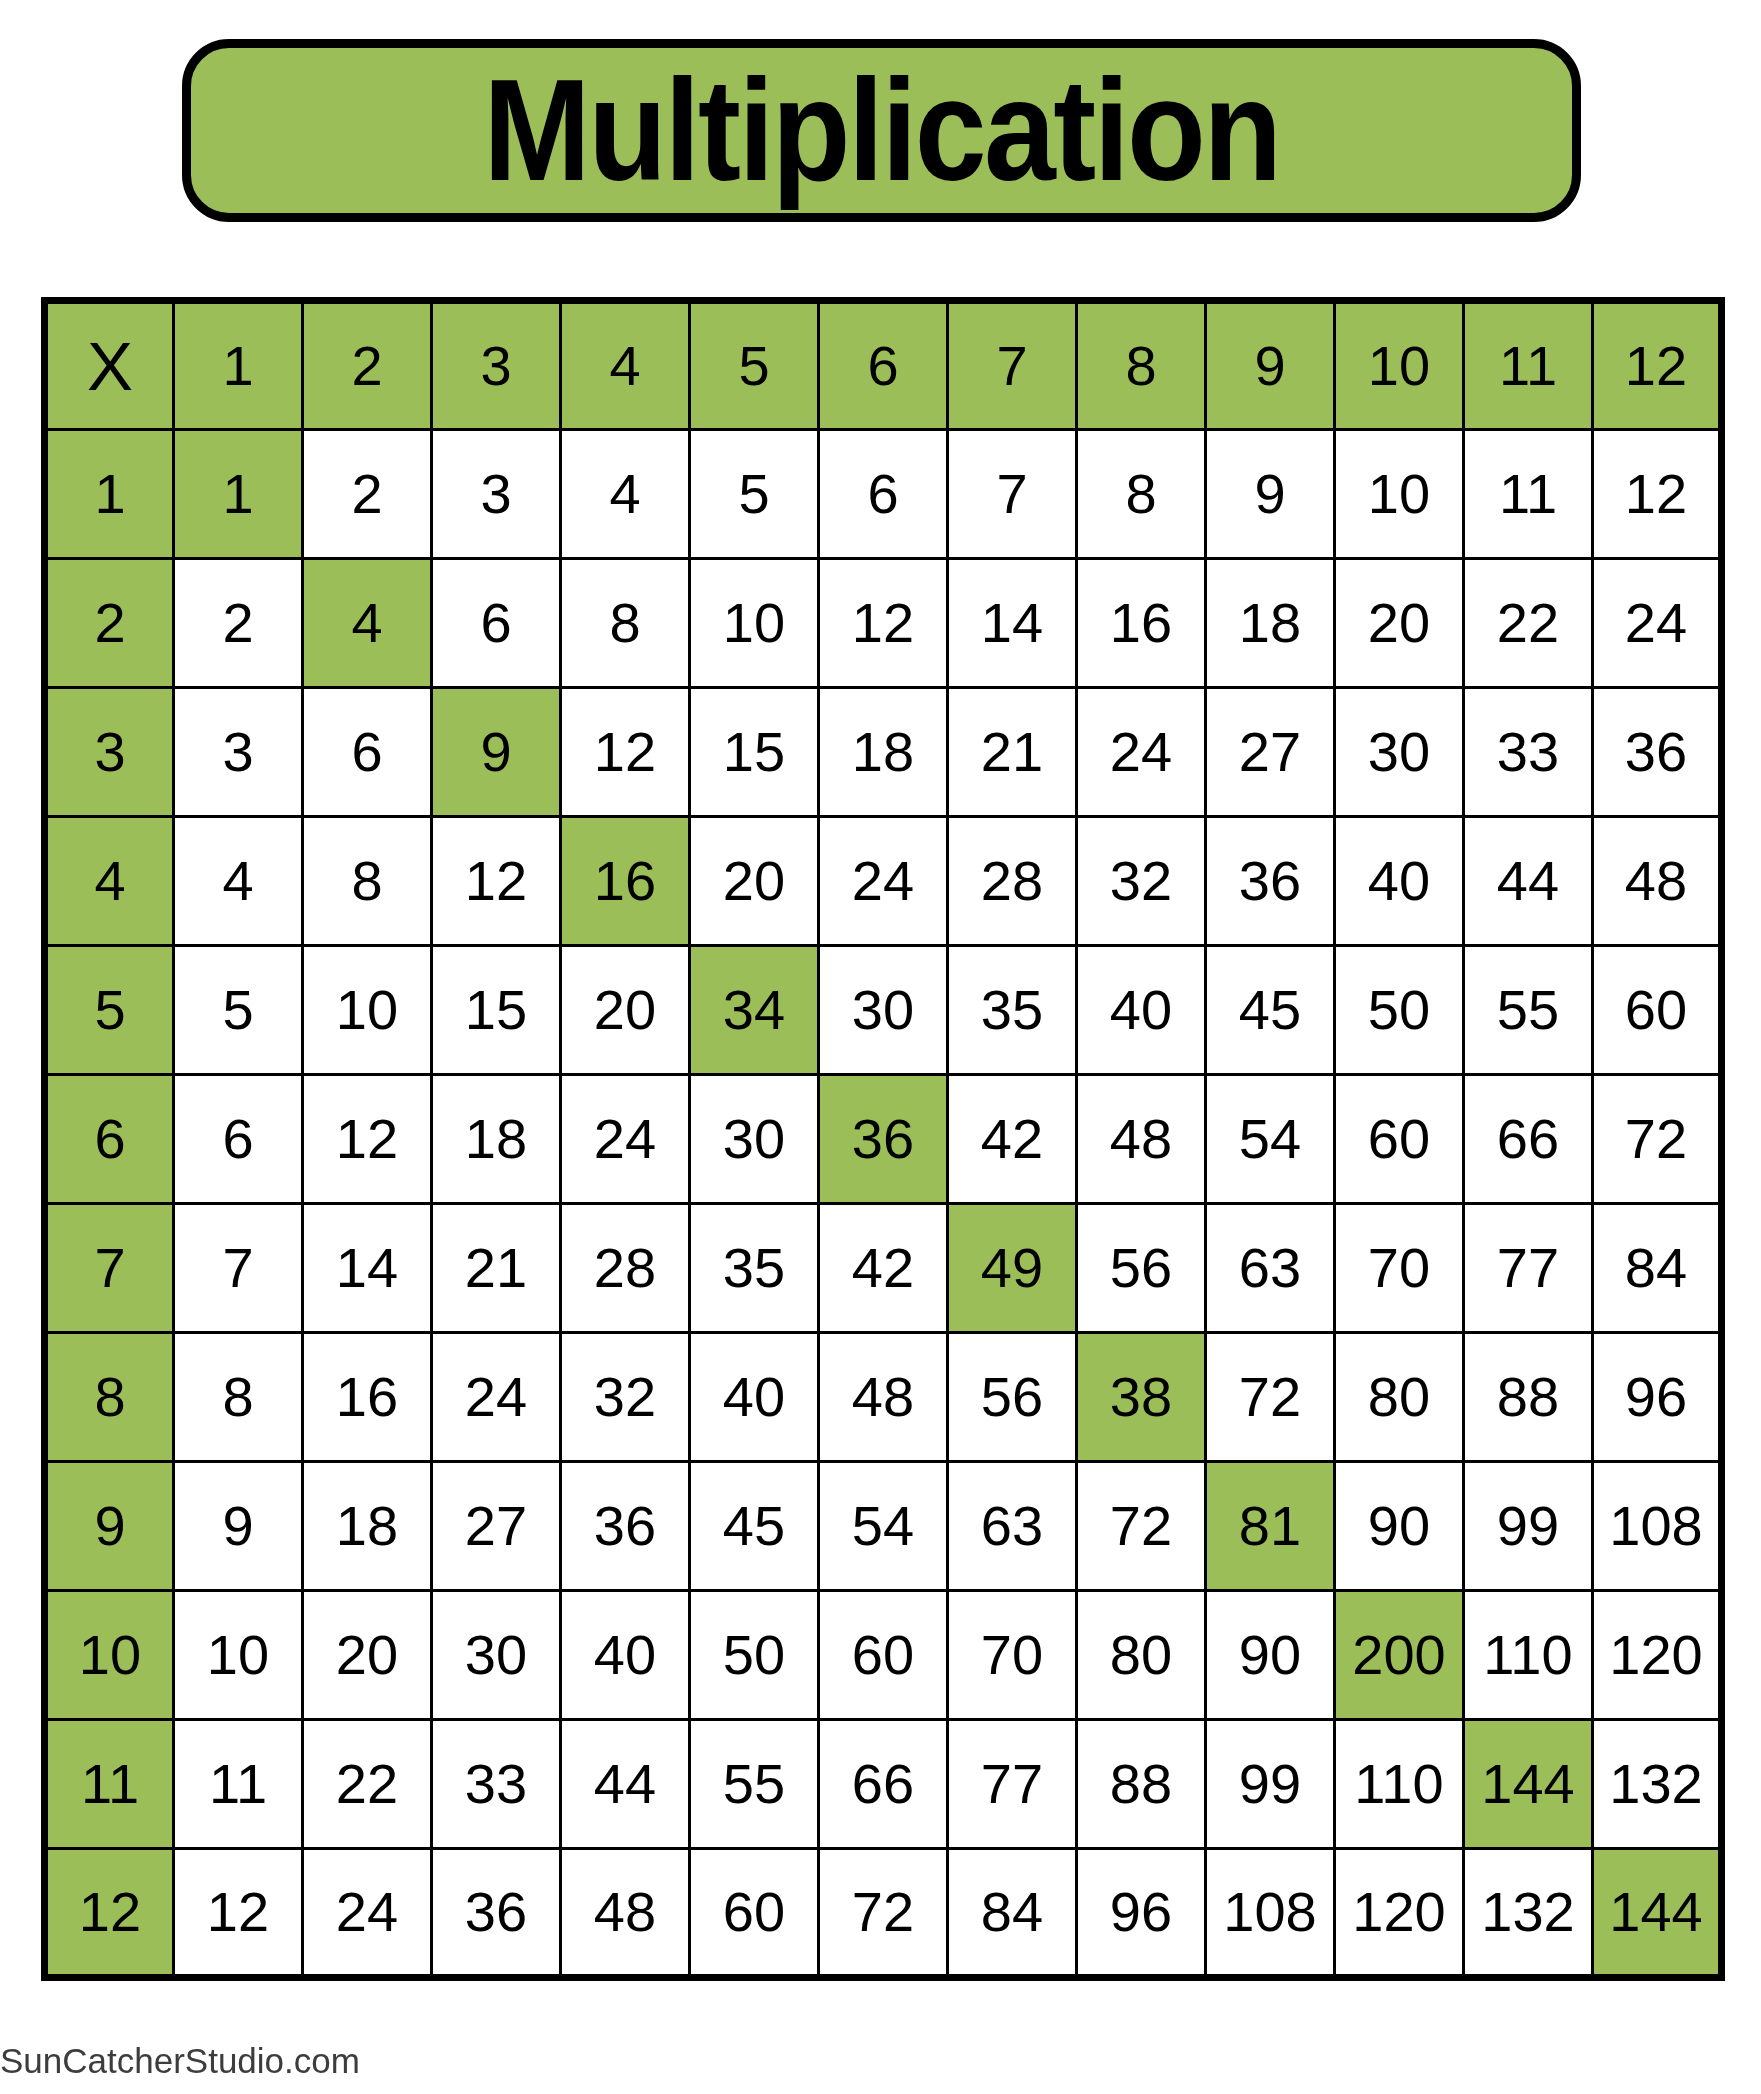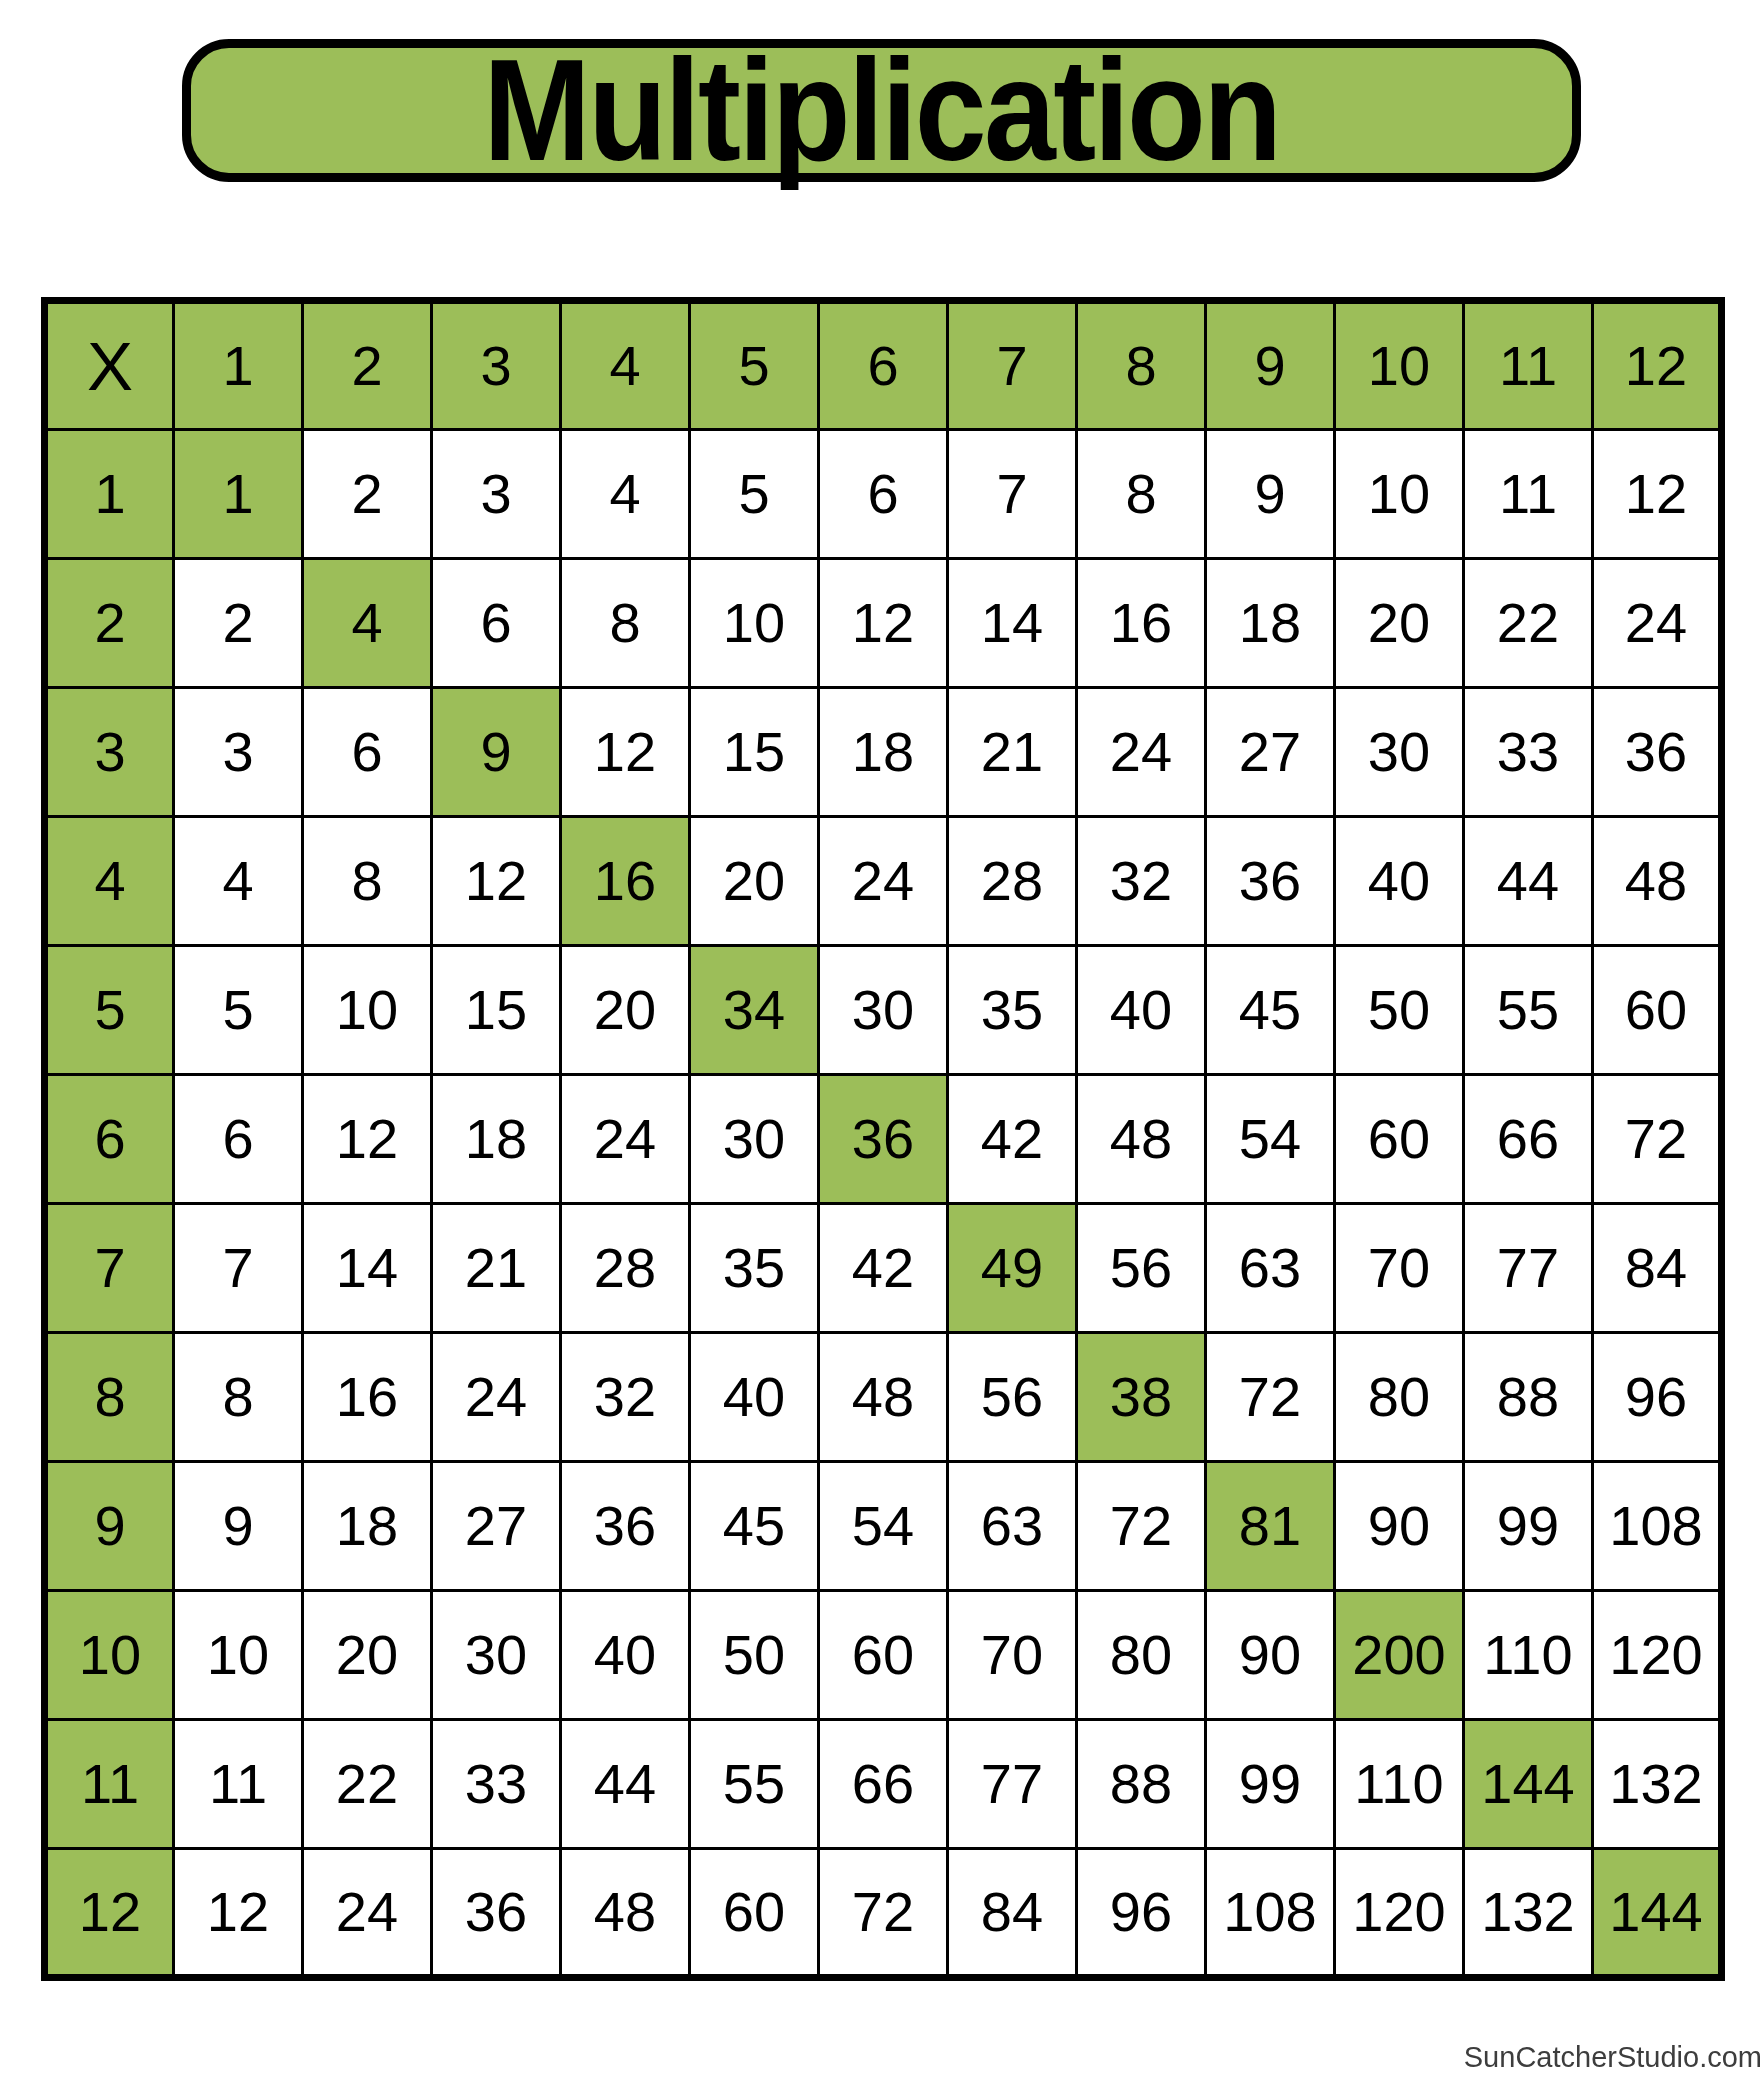--- a/index.html
+++ b/index.html
@@ -19,21 +19,21 @@
     height: 2095px;
     background: #ffffff;
     font-family: "Liberation Sans", sans-serif;
     position: relative;
   }
   .banner {
     position: absolute;
     top: 39px;
     left: 182px;
     width: 1399px;
-    height: 143px;
+    height: 183px;
     background: var(--green);
     border: 9px solid var(--border);
     border-radius: 47px;
     display: flex;
     align-items: center;
     justify-content: center;
   }
   .banner-title {
     font-size: 129px;
     font-weight: bold;
@@ -70,22 +70,22 @@
     background: var(--green);
   }
   table.mult td.corner {
     font-size: 69px;
   }
   .footer {
     position: absolute;
     top: 2041px;
     left: 0;
     right: 0;
-    text-align: right;
-    font-size: 29px;
+    text-align: left;
+    font-size: 35px;
     color: var(--footer-text);
   }
 </style>
 </head>
 <body>
 
 <div class="banner">
   <div class="banner-title">Multiplication</div>
 </div>
 

